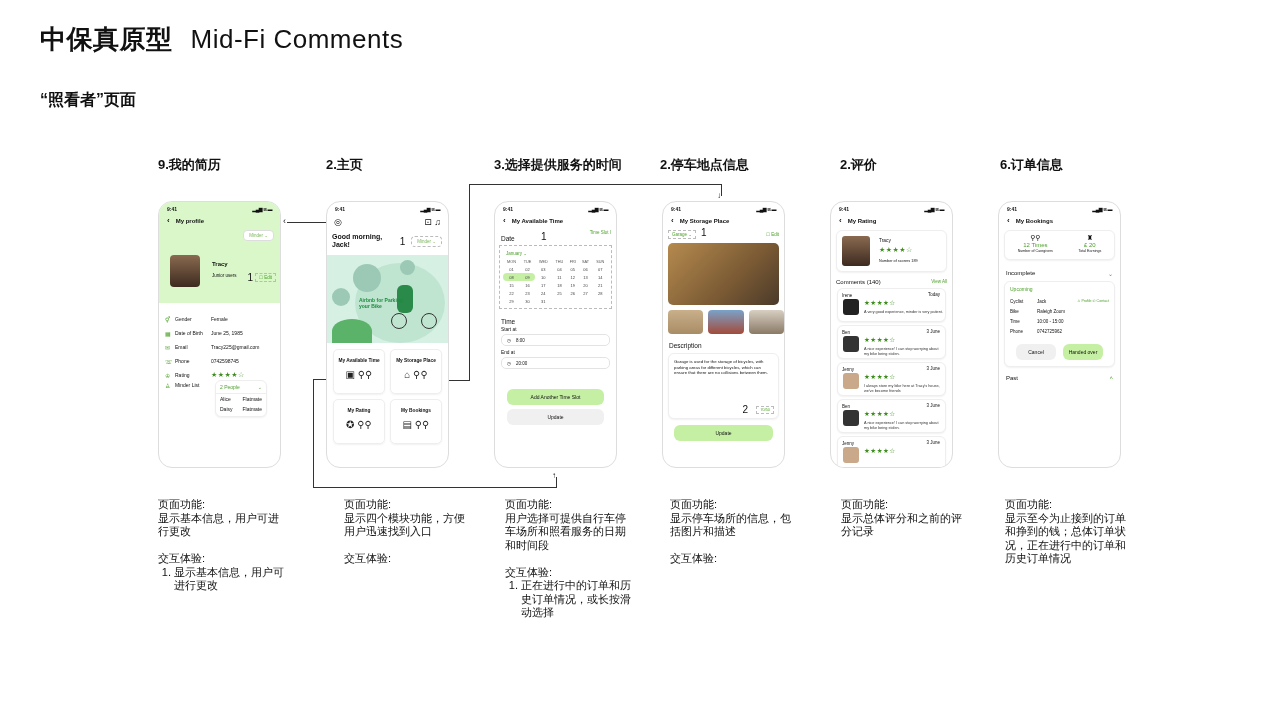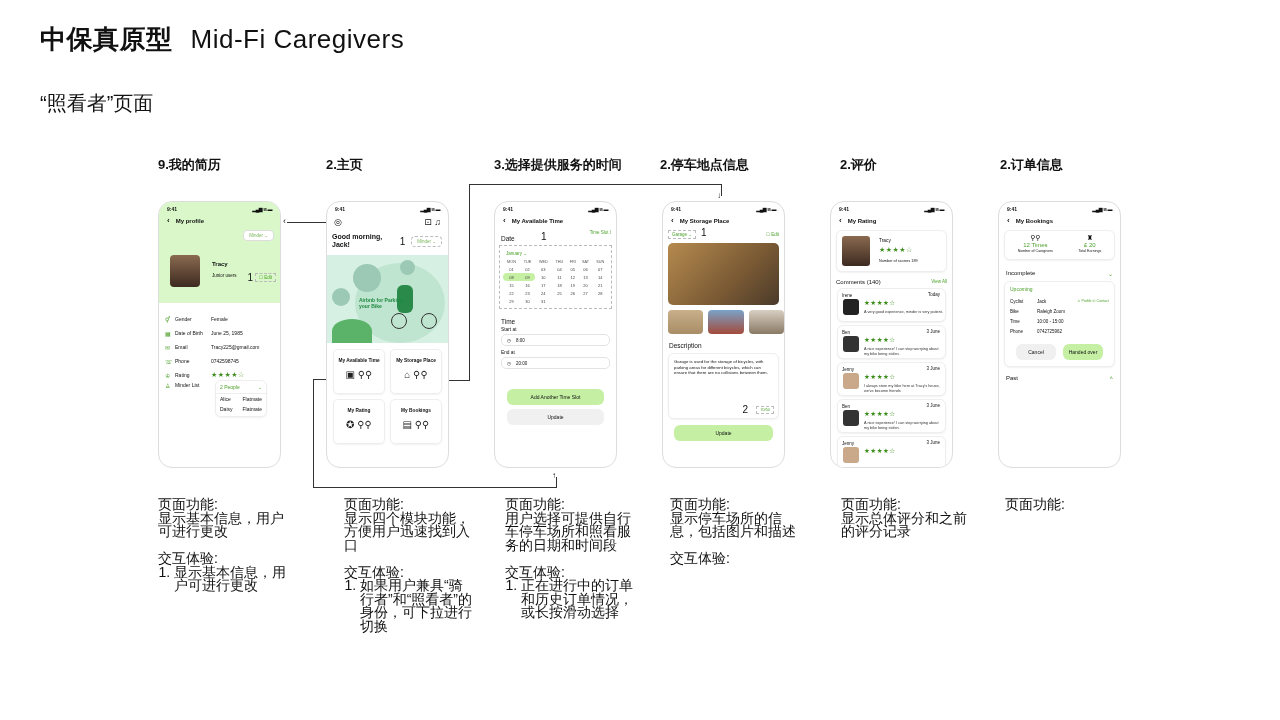--- a/index.html
+++ b/index.html
@@ -1,31 +1,31 @@
 <!DOCTYPE html>
 <html><head>
 <meta charset="utf-8">
 <style>
 *{box-sizing:border-box;margin:0;padding:0}
 body{width:1280px;height:720px;background:#fff;position:relative;overflow:hidden;font-family:"Liberation Sans","DejaVu Sans",sans-serif;color:#111}
 .abs{position:absolute}
 .title{left:40px;top:22px;font-size:26px;font-weight:700;letter-spacing:.5px}
 .title .en{font-weight:400;margin-left:18px}
-.subtitle{left:40px;top:90px;font-size:20px;font-weight:400}
+.subtitle{left:40px;top:90px;font-size:16px;font-weight:700}
 .sec{top:156px;font-size:13px;font-weight:700}
 .phone{top:201px;width:123px;height:267px;border:1px solid #ddd;border-radius:14px;background:#fff;overflow:hidden;font-size:5px}
 .status{display:flex;justify-content:space-between;padding:4px 8px 0 8px;font-size:5px;font-weight:700;height:10px}
 .status .sig{letter-spacing:-0.5px}
 .nav{display:flex;align-items:center;padding:6px 8px;font-size:6px;font-weight:700}
 .nav .back{margin-right:6px;font-size:8px;line-height:6px}
 .g{color:#4ea12c}
 .pill{display:inline-block;border:1px solid #ddd;border-radius:4px;background:#fff;color:#7ab55a;padding:2px 5px;font-size:4.5px}
 .card{border:1px solid #eee;border-radius:6px;background:#fff;box-shadow:0 1px 2px rgba(0,0,0,.06)}
 .stars{color:#3f8f1f;font-size:7px;letter-spacing:.5px}
-.desc{top:498px;font-size:14px;line-height:13.5px;width:130px}
+.desc{top:498px;font-size:11px;line-height:13.5px;width:130px}
 .desc .gap{height:13.5px}
 .desc ol{padding-left:16px}
 .line{position:absolute;background:#333}
 .row{display:flex;align-items:center;height:14px;padding:0 6px}
 .row .ic{width:10px;color:#4ea12c;font-size:6px}
 .row .k{width:36px}
 .btn{border-radius:6px;text-align:center;font-size:5px;padding:5px 0}
 .num{font-size:10px;font-weight:400}
 .dash{border:1px dashed #bbb}
 .cal td{text-align:center;font-size:4px;padding:1.5px 0;color:#444}
@@ -36,29 +36,29 @@
 .cmt{height:34px;margin:3px 6px;padding:3px 4px;position:relative}
 .cmt .av{position:absolute;left:5px;top:10px;width:16px;height:16px;border-radius:3px}
 .cmt .txt{position:absolute;left:26px;top:21px;font-size:3.8px;line-height:4.5px;width:80px;color:#333}
 .cmt .st{position:absolute;left:26px;top:10px;font-size:6.5px}
 .cmt .nm{font-size:4.5px}
 .cmt .dt{position:absolute;right:5px;top:3px;font-size:4.5px}
 </style>
 </head>
 <body>
 
-<div class="abs title"><span>中保真原型</span><span class="en">Mid-Fi Caregivers</span></div>
+<div class="abs title"><span>中保真原型</span><span class="en">Mid-Fi Comments</span></div>
 <div class="abs subtitle">“照看者”页面</div>
 
 <div class="abs sec" style="left:158px">9.我的简历</div>
 <div class="abs sec" style="left:326px">2.主页</div>
 <div class="abs sec" style="left:494px">3.选择提供服务的时间</div>
 <div class="abs sec" style="left:660px">2.停车地点信息</div>
 <div class="abs sec" style="left:840px">2.评价</div>
-<div class="abs sec" style="left:1000px">2.订单信息</div>
+<div class="abs sec" style="left:1000px">6.订单信息</div>
 
 <div>
   <div class="line" style="left:287px;top:222px;width:43px;height:1px"></div>
   <div class="abs" style="left:283px;top:217px;font-size:9px;line-height:9px">‹</div>
 </div>
 <div>
   <div class="line" style="left:443px;top:380px;width:27px;height:1px"></div>
   <div class="line" style="left:469px;top:184px;width:1px;height:197px"></div>
   <div class="line" style="left:469px;top:184px;width:253px;height:1px"></div>
   <div class="line" style="left:721px;top:184px;width:1px;height:12px"></div>
@@ -400,23 +400,20 @@
   <div>交互体验:</div>
   <ol>
       <li>显示基本信息，用户可进行更改</li>
     </ol>
 </div>
 <div class="abs desc" style="left:344px">
   <div>页面功能:</div>
   <div>显示四个模块功能，方便用户迅速找到入口</div>
   <div class="gap"></div>
   <div>交互体验:</div>
-  <ol>
-      <li>如果用户兼具“骑行者”和“照看者”的身份，可下拉进行切换</li>
-    </ol>
 </div>
 <div class="abs desc" style="left:505px">
   <div>页面功能:</div>
   <div>用户选择可提供自行车停车场所和照看服务的日期和时间段</div>
   <div class="gap"></div>
   <div>交互体验:</div>
   <ol>
       <li>正在进行中的订单和历史订单情况，或长按滑动选择</li>
     </ol>
 </div>
@@ -425,13 +422,14 @@
   <div>显示停车场所的信息，包括图片和描述</div>
   <div class="gap"></div>
   <div>交互体验:</div>
 </div>
 <div class="abs desc" style="left:841px">
   <div>页面功能:</div>
   <div>显示总体评分和之前的评分记录</div>
 </div>
 <div class="abs desc" style="left:1005px">
   <div>页面功能:</div>
+  <div>显示至今为止接到的订单和挣到的钱；总体订单状况，正在进行中的订单和历史订单情况</div>
 </div>
 
 </body></html>

